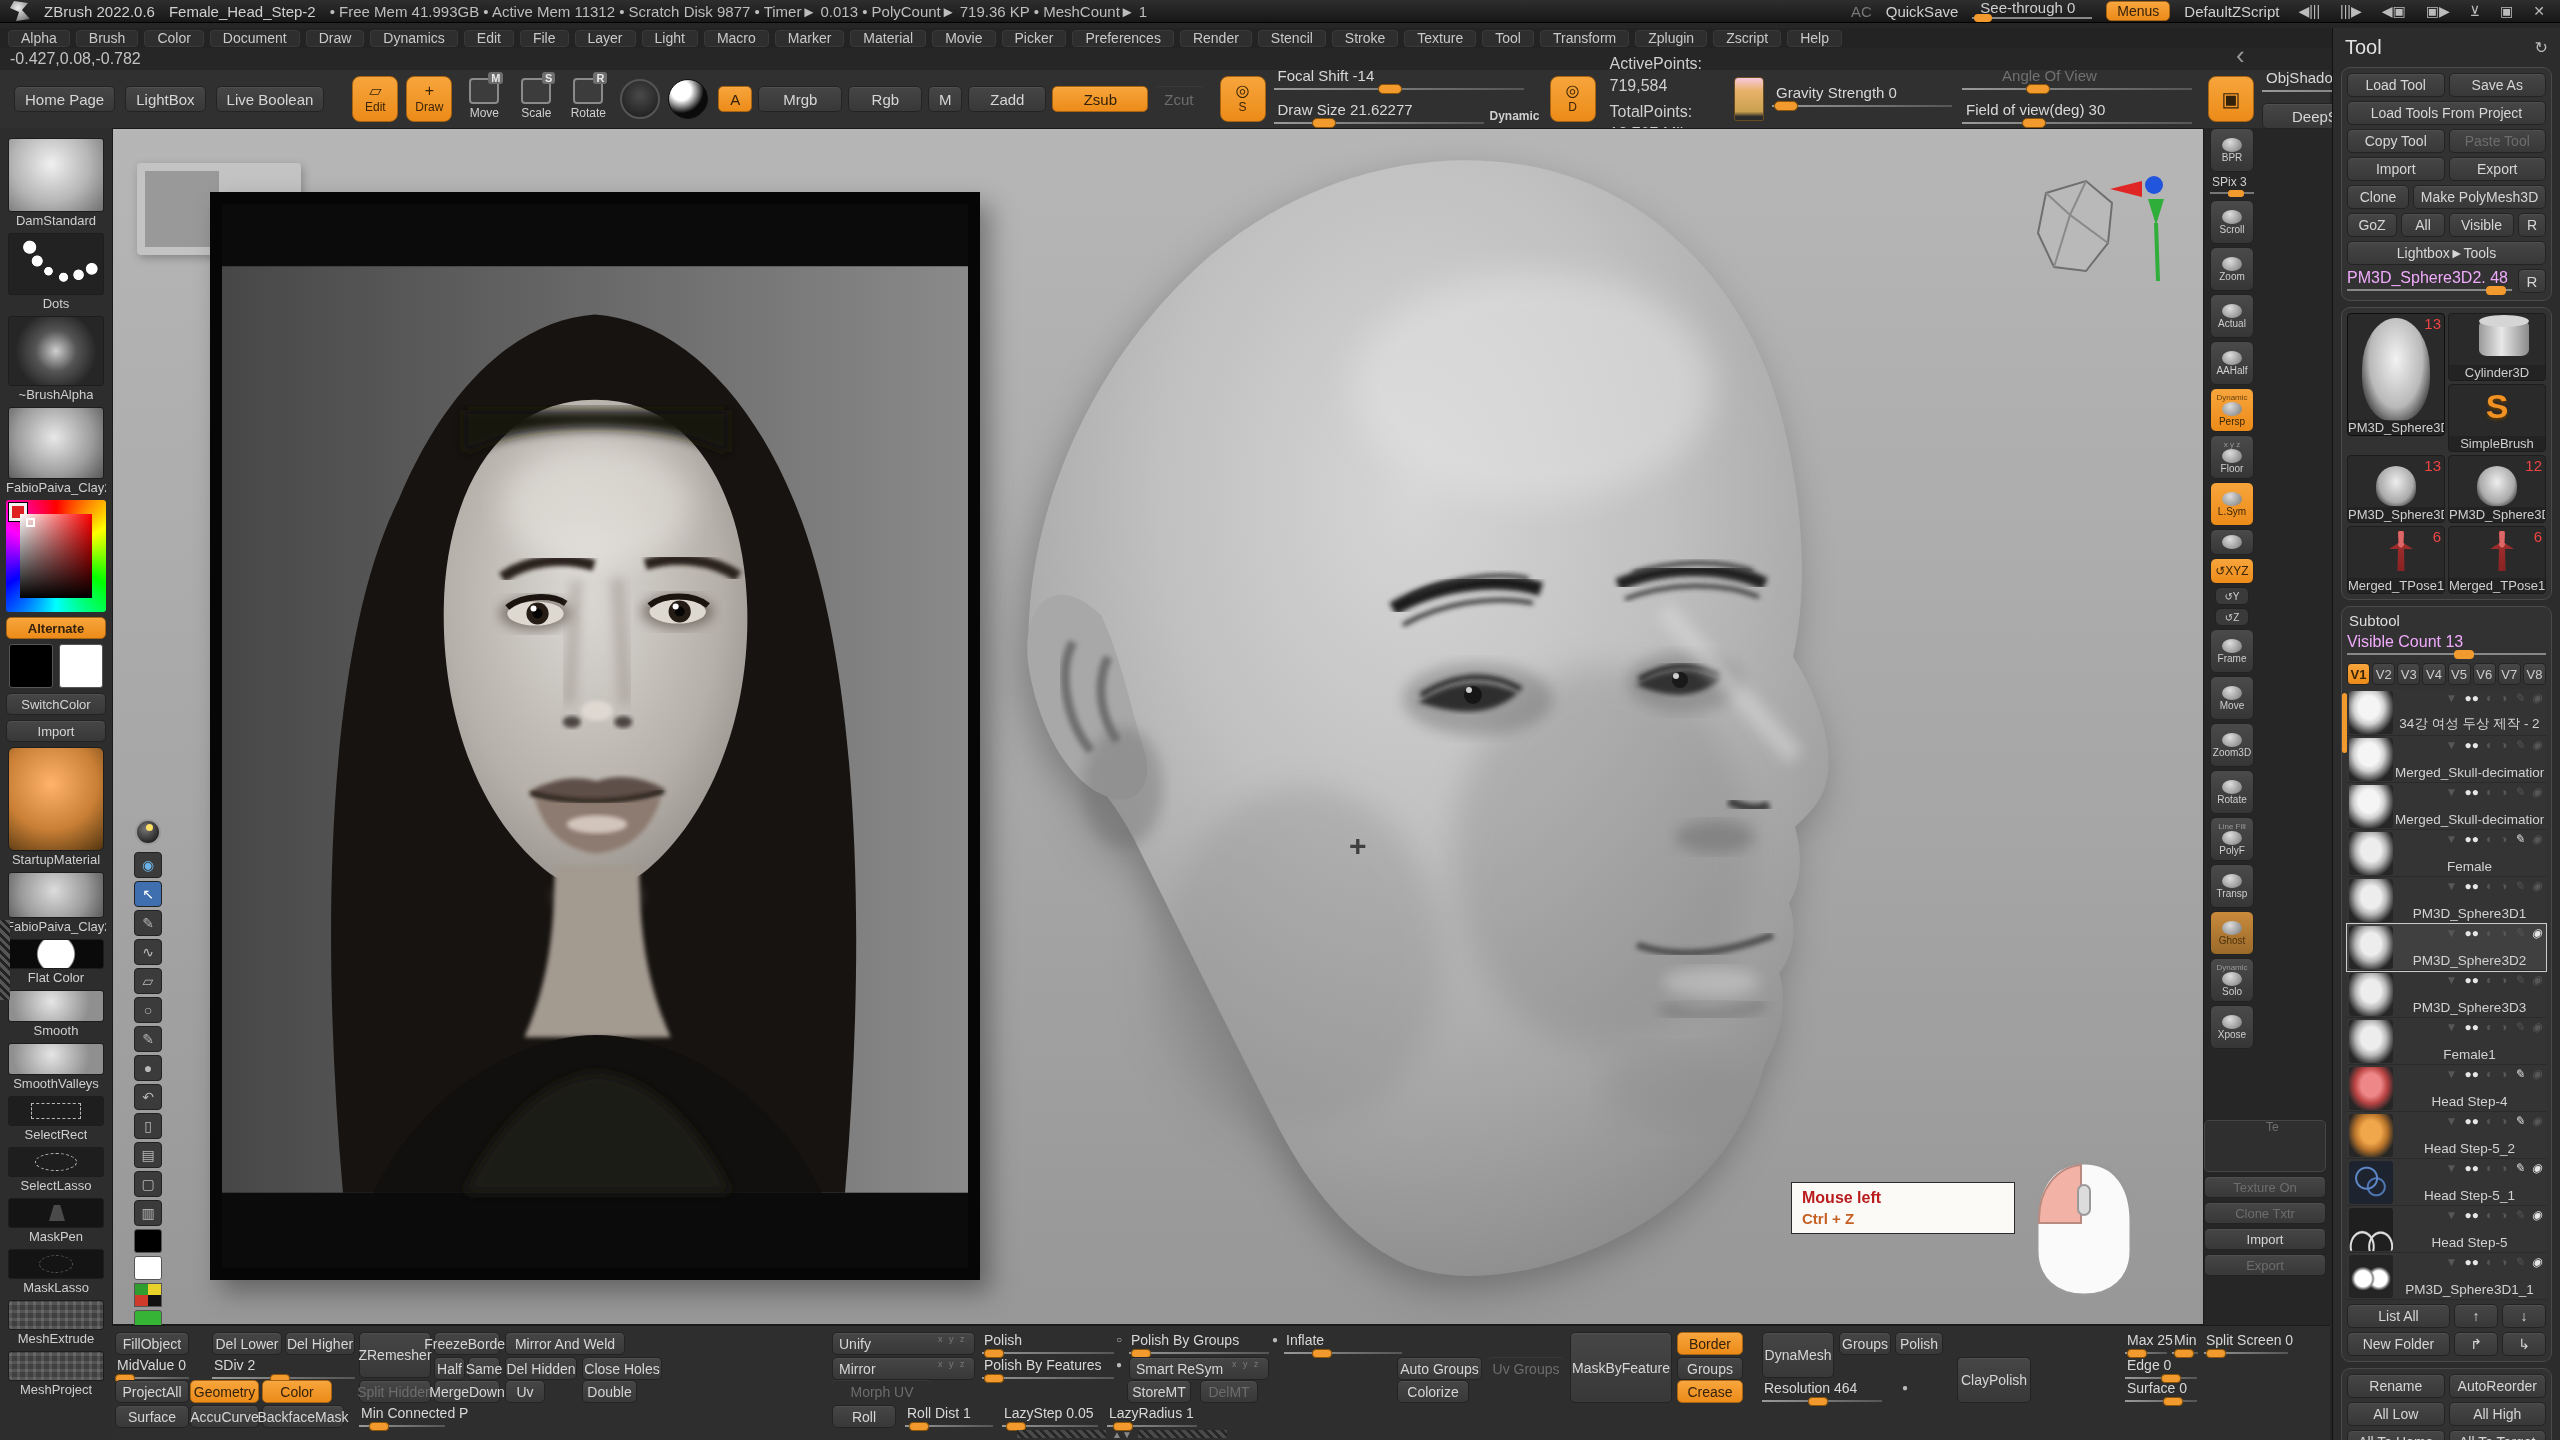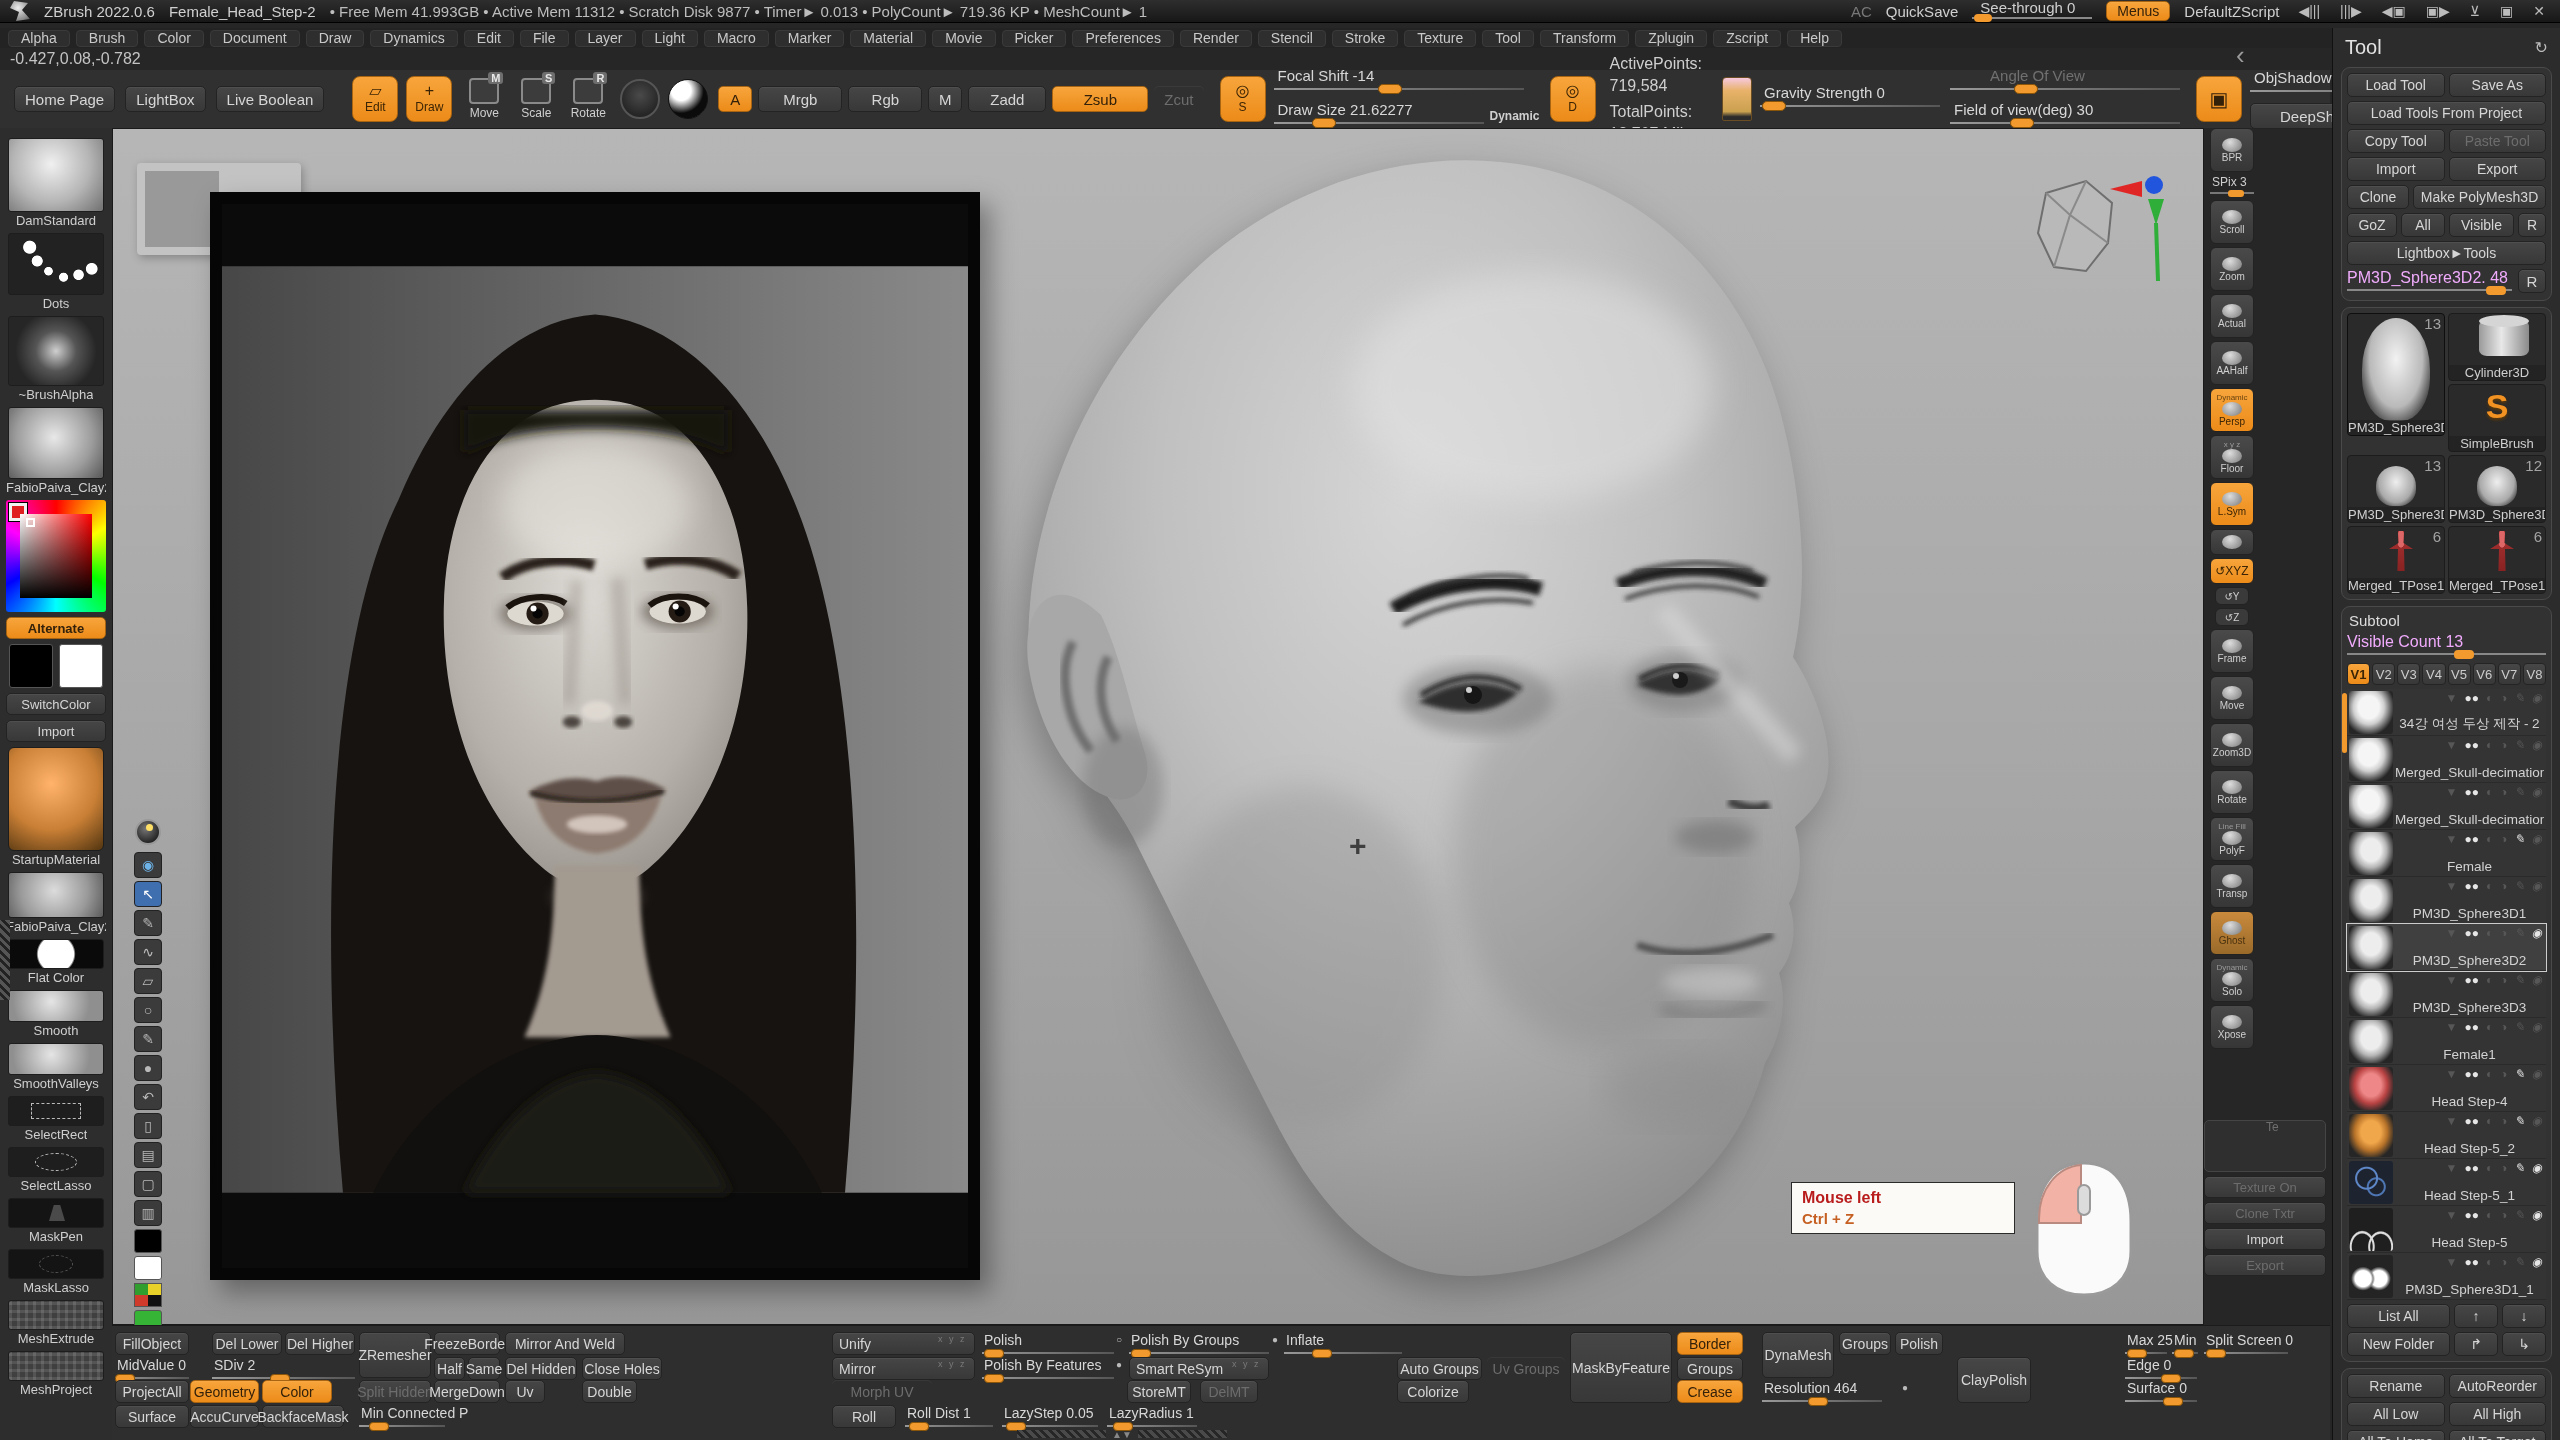--- a/index.html
+++ b/index.html
@@ -147,21 +147,21 @@
   .prow .btn.sq{flex:0 0 28px;padding:0}
   .toolsl{position:relative;height:26px}
   .toolsl .lab{position:absolute;left:0;top:0;font-size:16px;color:#f0abfc}
   .toolsl .track{position:absolute;left:0;right:34px;bottom:4px;height:2px;background:#888}
   .toolsl .nub{position:absolute;bottom:0;left:70%;width:20px;height:9px;background:#f29a2e;border-radius:4px}
   .toolsl .rb{position:absolute;right:0;top:0;width:28px;height:24px}
   .tgrid{display:grid;grid-template-columns:1fr 1fr;gap:3px}
   .tcell{position:relative;background:#2a2a2a;border:1px solid #1c1c1c;border-radius:4px;height:68px;overflow:hidden}
   .tcell.big{grid-row:span 2;height:123px;border-color:#0e0e0e}
   .tcell .nm{position:absolute;left:0;right:0;bottom:0;text-align:center;font-size:13px;color:#cfcfcf;background:rgba(30,30,30,.55);white-space:nowrap;overflow:hidden}
-  .tcell .bd{position:absolute;right:3px;top:1px;font-size:15px;color:#a3a3a3}
+  .tcell .bd{position:absolute;right:3px;top:1px;font-size:15px;color:#ef4444}
   .tt-head{position:absolute;inset:4px 14px 14px;background:radial-gradient(ellipse at 50% 40%,#f2f2f2,#b9b9b9 55%,#2a2a2a 85%);border-radius:50% 50% 42% 42%}
   .tt-headsm{position:absolute;inset:10px 28px 16px;background:radial-gradient(ellipse at 50% 40%,#eee,#aaa 60%,#2a2a2a 88%);border-radius:50% 50% 42% 42%}
   .tt-cyl{position:absolute;left:30px;top:6px;width:50px;height:36px;background:linear-gradient(90deg,#9a9a9a,#e8e8e8 45%,#8a8a8a);border-radius:8px/6px}
   .tt-cyl::before{content:"";position:absolute;left:0;top:-5px;width:50px;height:12px;border-radius:50%;background:#d5d5d5}
   .tt-s{position:absolute;left:0;right:0;top:2px;text-align:center;font-size:34px;font-weight:bold;color:#f29222;text-shadow:0 2px 3px #5e3a08}
   .tt-pose{position:absolute;left:38px;top:4px;width:30px;height:40px;background:radial-gradient(ellipse at 50% 20%,#d66 0 18%,transparent 20%),linear-gradient(#a33,#822);clip-path:polygon(40% 0,60% 0,58% 30%,90% 45%,60% 45%,62% 100%,38% 100%,40% 45%,10% 45%,42% 30%)}
   .sthead{font-size:15px;color:#ddd;padding:0 2px}
   .vtabs{display:flex;gap:2px}
   .vtab{flex:1;height:22px;background:linear-gradient(#474747,#383838);border:1px solid #242424;border-radius:4px;display:flex;align-items:center;justify-content:center;font-size:13px;color:#ccc}
   .vtab:first-child{background:linear-gradient(#f7a53c,#ec8b19);color:#3a2405;font-weight:bold}
@@ -326,21 +326,21 @@
   <span class="grp">
     <span class="sqbtn orange">
         <span class="g">◎</span>
         <span>D</span>
       </span>
   </span>
   <span class="col" style="margin-left:4px">
     <span class="ptxt">ActivePoints: 719,584</span>
     <span class="ptxt">TotalPoints: 13.707 Mil</span>
   </span>
-  <span class="grp" style="margin-left:10px">
+  <span class="grp" style="margin-left:22px">
     <span class="pencil"></span>
     <span class="sl" style="width:180px">
         <span class="lab">Gravity Strength 0</span>
         <span class="track"></span>
         <span class="nub" style="left:2px"></span>
       </span>
   </span>
   <span class="col">
     <span class="sl dim" style="width:230px">
         <span class="lab" style="left:40px">Angle Of View</span>

